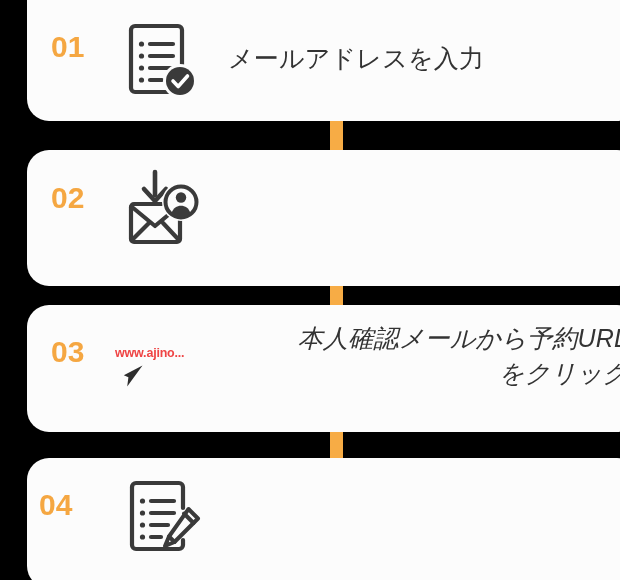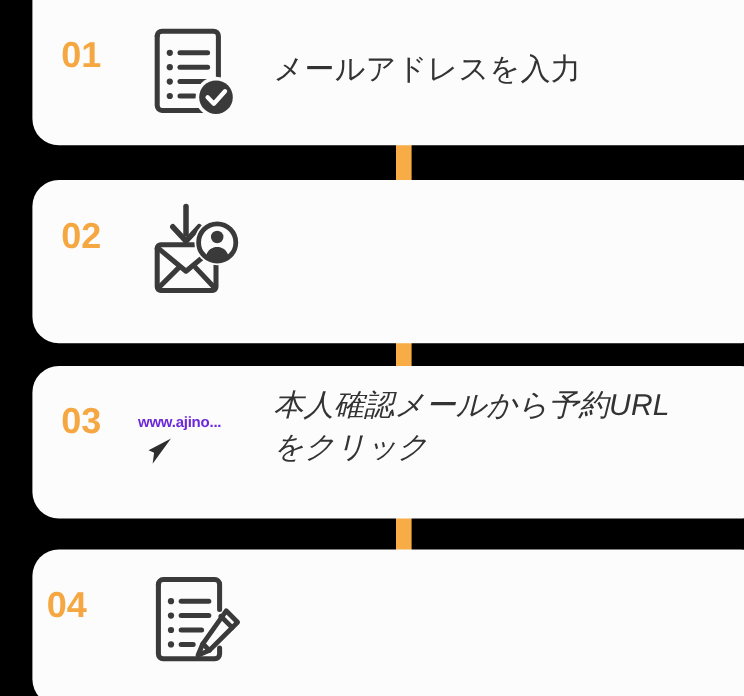--- a/index.html
+++ b/index.html
@@ -71,39 +71,40 @@
   
   .url-cursor-group {
     position: absolute;
     left: 88px;
     top: 38px;
     width: 105px;
   }
   .url-text {
     font-size: 12.5px;
     font-weight: bold;
-    color: #6d28d9;
+    color: #ef4444;
     letter-spacing: -0.2px;
     white-space: nowrap;
     font-family: "Liberation Sans", "DejaVu Sans", sans-serif;
   }
   .cursor-icon {
     display: block;
     margin-top: 3px;
     margin-left: 8px;
   }
 
   .step-label {
     position: absolute;
     font-size: 25px;
     color: #333333;
     line-height: 1.38;
     letter-spacing: 0.2px;
     font-family: "Liberation Sans", "DejaVu Sans", sans-serif;
     white-space: pre-line;
+    text-align: right;
   }
   .card-1 .step-label { left: 201px; top: 41px; }
   .card-2 .step-label { left: 201px; top: 47px; }
   .card-3 .step-label { left: 201px; top: 16px; width: 400px; font-style: italic; }
   .card-4 .step-label { left: 201px; top: 30px; width: 400px; }
 </style>
 </head>
 <body>
 
 <div id="steps-flow">

